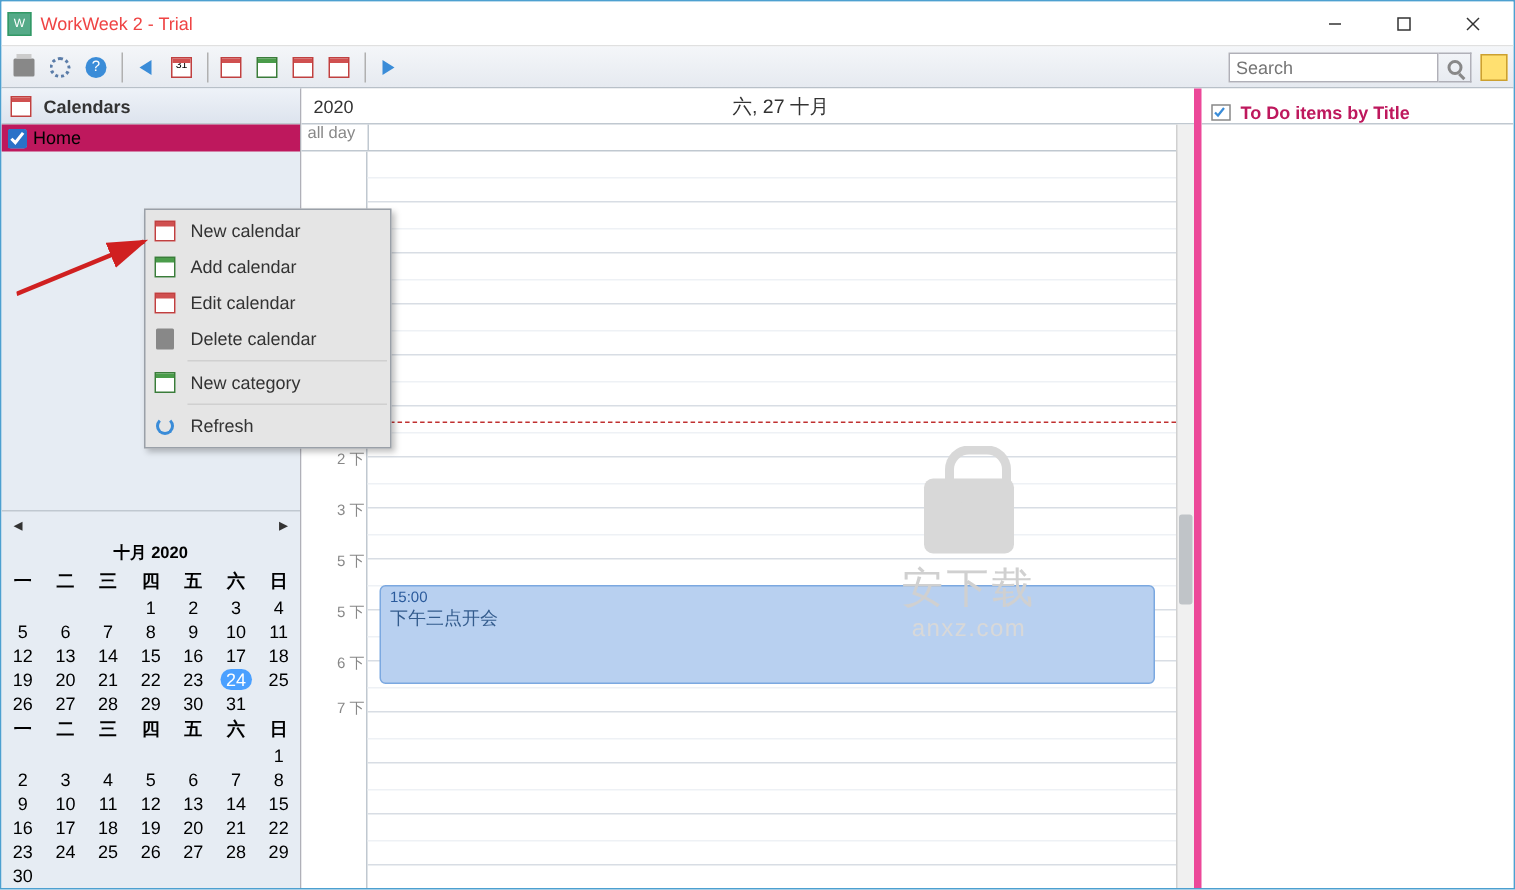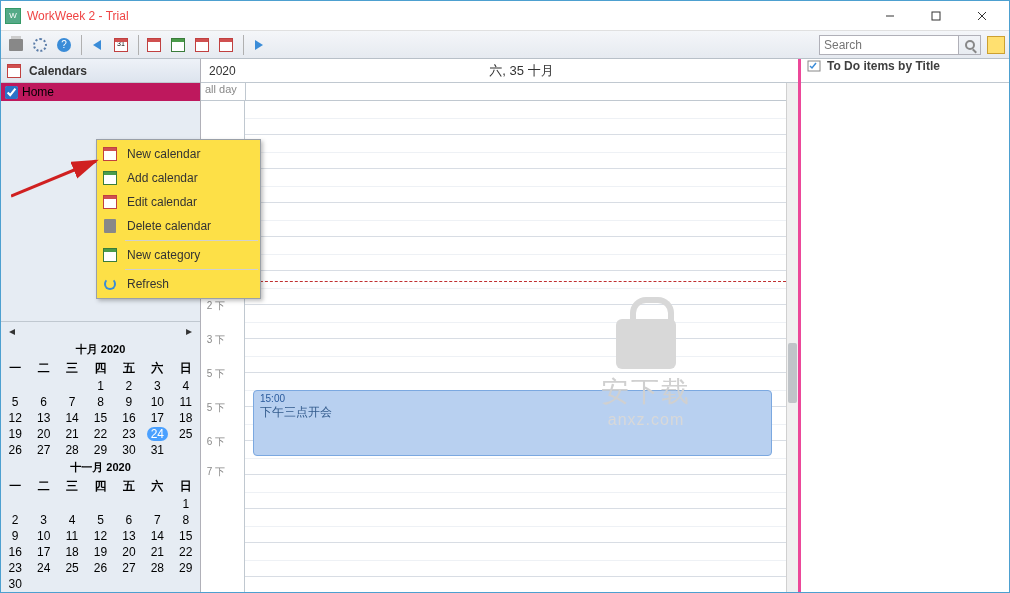--- a/index.html
+++ b/index.html
@@ -37,46 +37,46 @@
 
 .minical-wrap { background:#e6ecf3; border-top:1px solid #c0c8d0; }
 .minical-nav { display:flex; justify-content:space-between; padding:2px 8px; color:#333; font-size:10px;}
 .minical { width:100%; border-collapse:collapse; font-size:11px; }
 .minical caption { font-weight:bold; font-size:11px; padding:2px 0;}
 .minical th { font-weight:bold; width:14.2%; text-align:center; padding:1px 0; }
 .minical td { text-align:center; padding:1px 0; }
 .minical td.today span { background:#4aa0ff; color:#fff; border-radius:8px; padding:0 4px; }
 
 
-.center { flex:1; position:relative; background:#fff; border-right:3px solid #ec4899; }
+.center { flex:1; position:relative; background:#fff; border-right:5px solid #ec4899; }
 .center-header { height:24px; border-bottom:1px solid #c0c8d0; display:flex; align-items:center; }
 .center-header .yr { width:44px; text-align:left; padding-left:8px; color:#333; font-size:12px;}
 .center-header .dayhdr { flex:1; text-align:center; color:#333; font-size:13px; }
 .allday-row { height:18px; border-bottom:1px solid #c0c8d0; display:flex; }
 .allday-row .lbl { width:44px; color:#888; font-size:11px; padding-left:4px; }
 .allday-row .area { flex:1; border-left:1px solid #c0c8d0; }
 .time-grid { position:absolute; left:0; right:12px; top:42px; bottom:0; overflow:hidden; }
 .time-grid .gutter { position:absolute; left:0; top:0; bottom:0; width:44px; border-right:1px solid #c0c8d0; }
 .time-grid .slots { position:absolute; left:44px; right:0; top:0; bottom:0; }
 .hour { height:34px; border-bottom:1px solid #d8dde4; position:relative; }
 .hour .half { position:absolute; left:0; right:0; top:50%; border-bottom:1px solid #eef1f5; }
-.hour-lbl { position:absolute; left:0; width:44px; text-align:right; padding-right:20px; color:#888; font-size:10px; }
+.hour-lbl { position:absolute; left:0; width:44px; text-align:right; padding-right:2px; color:#888; font-size:10px; }
 .red-dash { position:absolute; left:44px; right:0; border-top:1px dashed #c03030; }
 .event { position:absolute; left:52px; right:14px; background:#b8d0f0; border:1px solid #7ba8e0; border-radius:4px; padding:2px 6px; color:#335b8c; font-size:11px; }
 .event .etime { color:#2a5a9c; font-size:10px; }
 .vscroll { position:absolute; right:0; top:24px; bottom:0; width:12px; background:#f0f0f0; border-left:1px solid #d0d0d0;}
 .vscroll .thumb { position:absolute; left:1px; right:1px; top:260px; height:60px; background:#c0c4c8; border-radius:2px;}
 
 
 .rpanel { width:208px; background:#fff; }
-.rpanel-header { height:24px; border-bottom:1px solid #c0c8d0; display:flex; align-items:flex-start; padding:0 6px; font-weight:bold; color:#404040;}
+.rpanel-header { height:24px; border-bottom:1px solid #c0c8d0; display:flex; align-items:flex-end; padding:0 6px; font-weight:bold; color:#be185d;}
 .rpanel-header .todo-ico { width:14px;height:14px; margin-right:6px; }
 
 
-.ctxmenu { position:absolute; left:95px; top:138px; width:165px; background:#fde047; border:1px solid #9aa0a8; box-shadow:2px 2px 4px rgba(0,0,0,0.25); padding:2px 0; z-index:200;}
+.ctxmenu { position:absolute; left:95px; top:138px; width:165px; background:#e5e5e5; border:1px solid #9aa0a8; box-shadow:2px 2px 4px rgba(0,0,0,0.25); padding:2px 0; z-index:200;}
 .ctxmenu .mi { height:24px; display:flex; align-items:center; padding:0 8px 0 4px; color:#333; }
 .ctxmenu .mi .mico { width:18px; height:16px; margin-right:8px; display:flex; align-items:center; justify-content:center; }
 .ctxmenu .msep { height:1px; background:#d0d0d0; margin:2px 2px 2px 28px; }
 
 
 .arrow { position:absolute; left:10px; top:140px; z-index:300; pointer-events:none; }
 
 
 .wm { position:absolute; left:400px; top:260px; color:#d0d0d0; font-size:28px; text-align:center; z-index:50; pointer-events:none;}
 .wm .lock { width:60px;height:50px; background:#d8d8d8; border-radius:6px; margin:0 auto 4px; position:relative;}
@@ -244,21 +244,20 @@
               <td>27</td>
               <td>28</td>
               <td>29</td>
               <td>30</td>
               <td>31</td>
               <td></td>
             </tr>
           </tbody>
       </table>
       <table class="minical">
-        <caption>十一月 2020</caption>
         <thead>
             <tr id="mc2-dow">
               <th>一</th>
               <th>二</th>
               <th>三</th>
               <th>四</th>
               <th>五</th>
               <th>六</th>
               <th>日</th>
             </tr>
@@ -319,21 +318,21 @@
               <td></td>
             </tr>
           </tbody>
       </table>
     </div>
   </div>
 
   <div class="center">
     <div class="center-header">
       <div class="yr">2020</div>
-      <div class="dayhdr">六, 35 十月</div>
+      <div class="dayhdr">六, 27 十月</div>
     </div>
     <div class="allday-row">
       <div class="lbl">all day</div>
       <div class="area"></div>
     </div>
     <div class="time-grid">
       <div class="gutter" id="gutter">
           <div class="hour-lbl" style="top: -6px;"></div>
           <div class="hour-lbl" style="top: 28px;"></div>
           <div class="hour-lbl" style="top: 62px;"></div>

